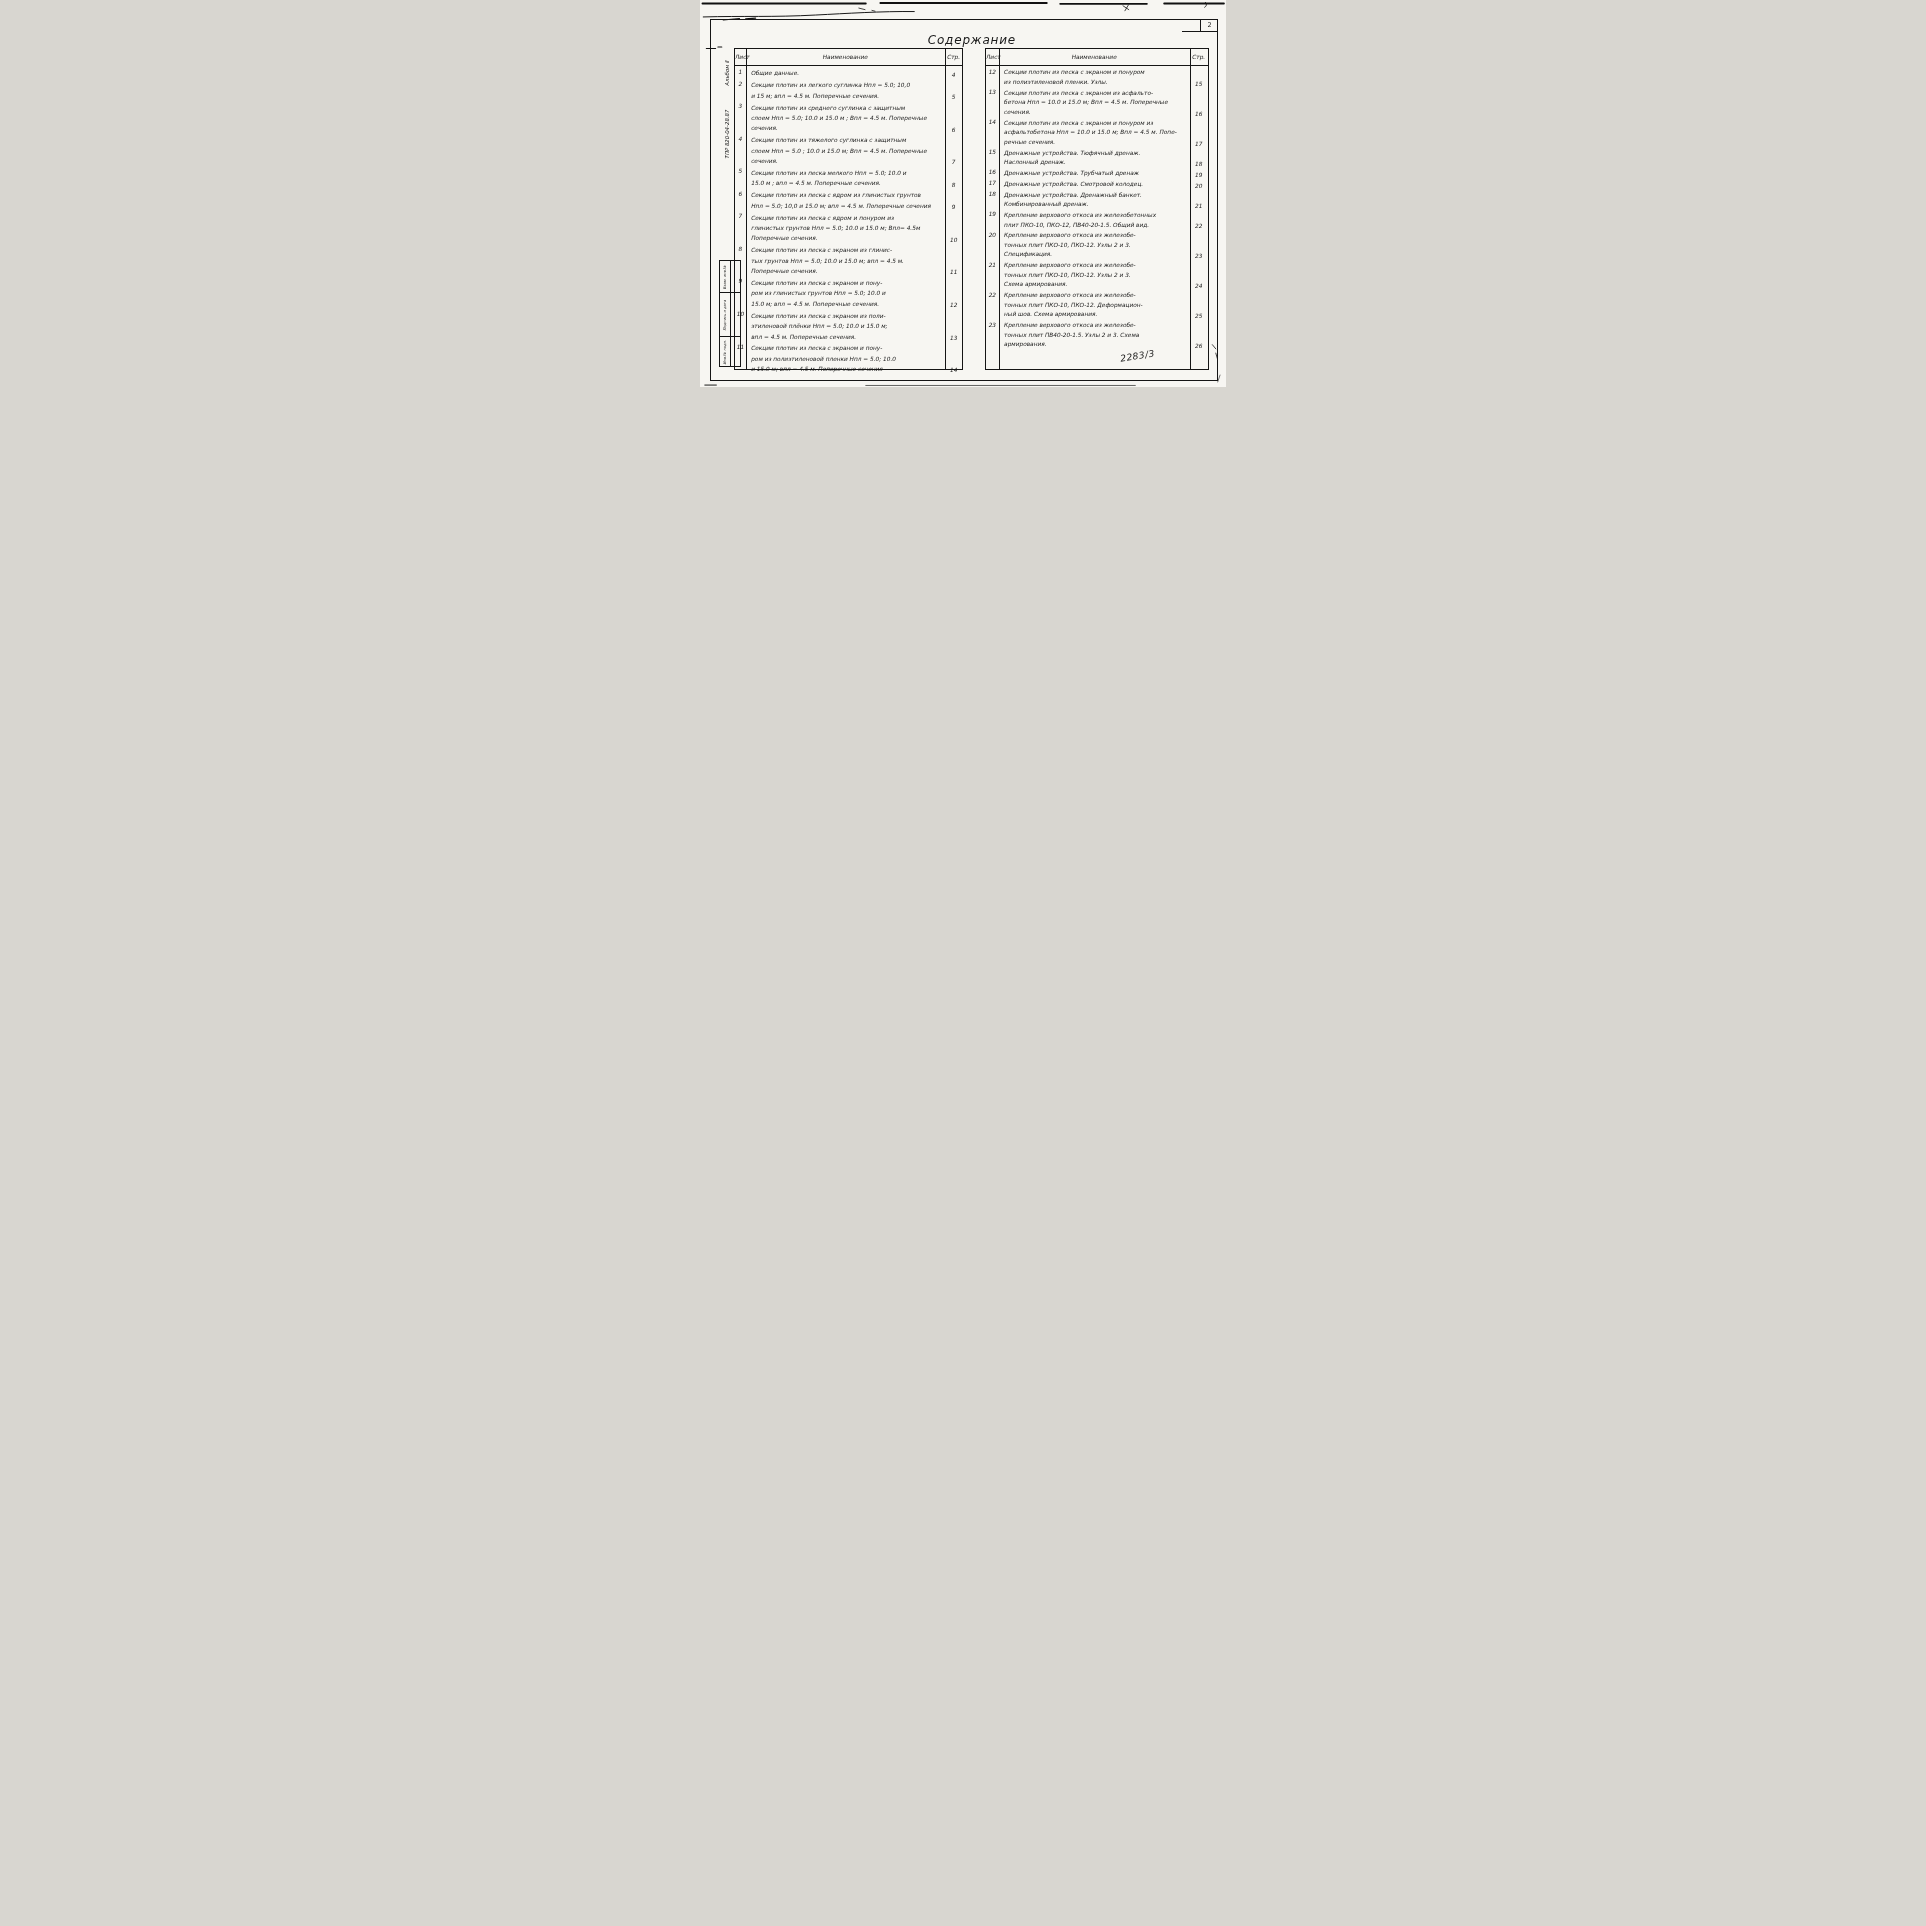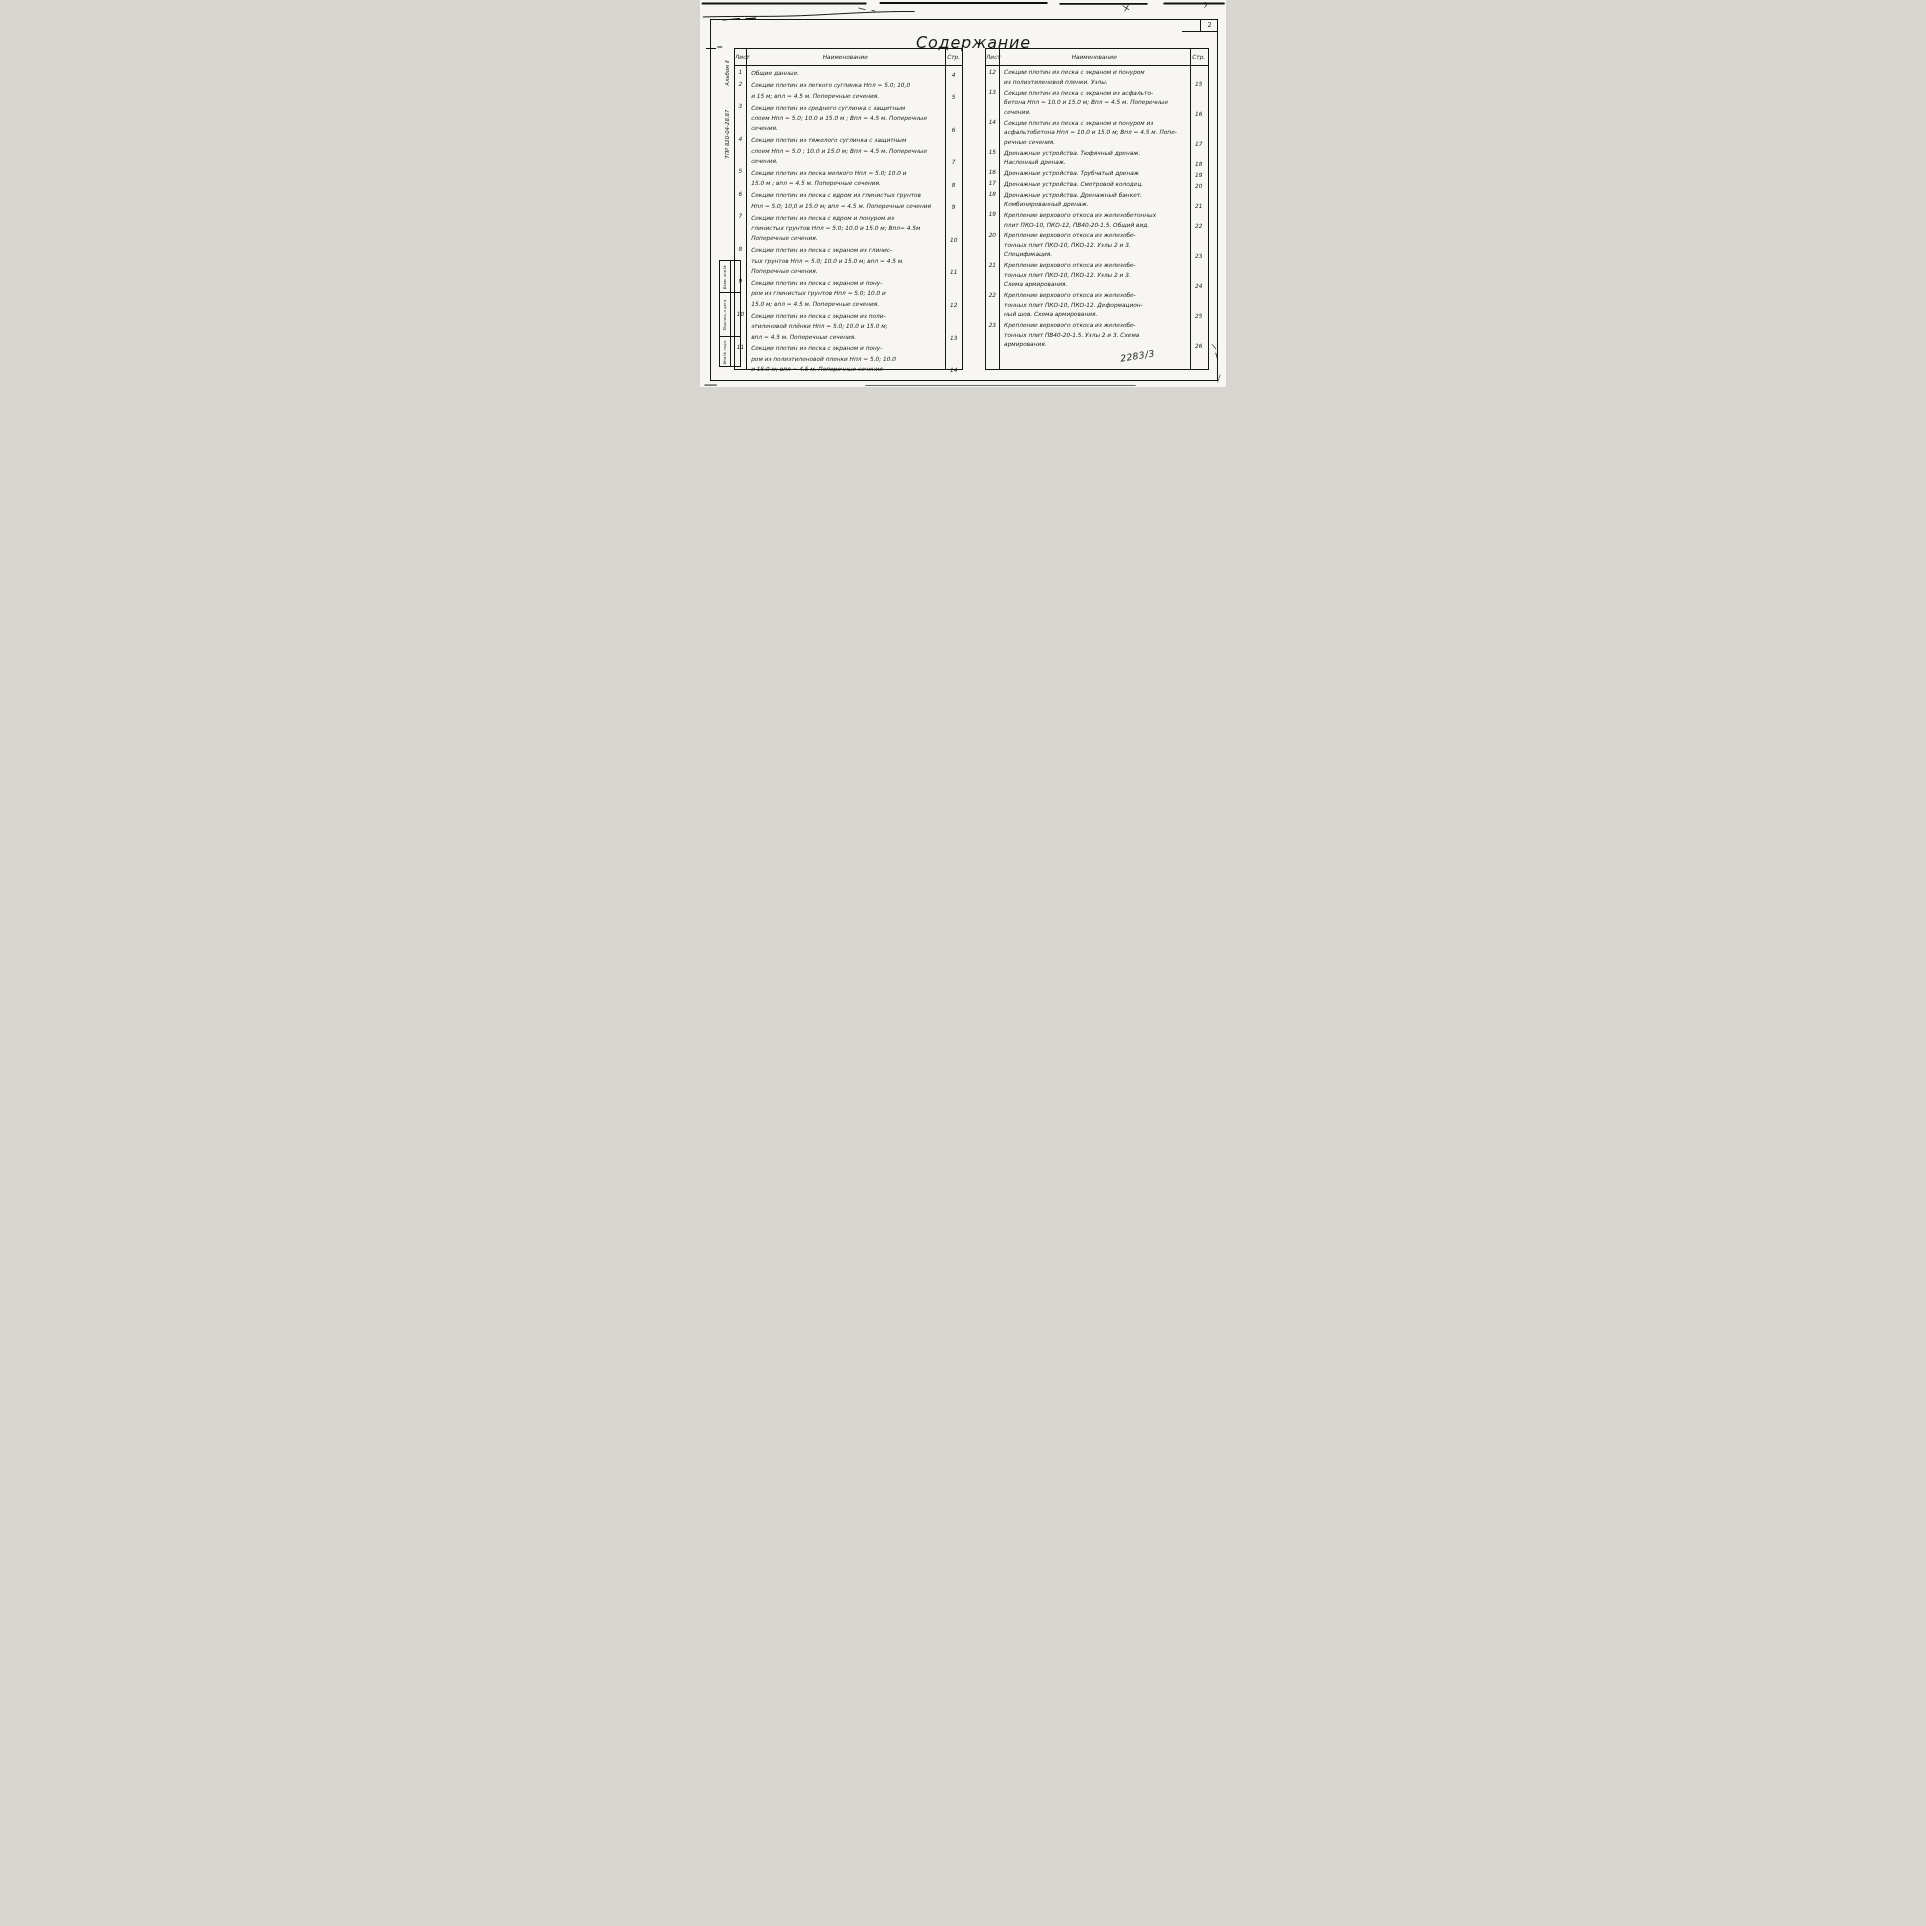--- a/index.html
+++ b/index.html
@@ -21,21 +21,21 @@
   .pagebox-line{position:absolute;left:482px;top:31px;width:36px;height:1.2px;background:#151515;}
   .pagebox-v{position:absolute;left:500px;top:19px;width:1.2px;height:12.7px;background:#151515;}
   .pagenum{
     position:absolute;left:501px;top:20px;width:17px;height:10.8px;
     display:flex;align-items:center;justify-content:center;
     font-size:6.5px;
   }
   
   .title{
     position:absolute;left:216px;top:33px;width:100px;
-    text-align:center;font-size:16px;letter-spacing:0.8px;font-style:italic;
+    text-align:right;font-size:12px;letter-spacing:0.8px;font-style:italic;
   }
   
   .sidelabel{
     position:absolute;white-space:nowrap;font-size:5.4px;font-style:italic;
     transform:translate(-50%,-50%) rotate(-90deg);
   }
   
   .stamp{
     position:absolute;left:19px;top:260px;width:22px;height:107px;
     border:1px solid #151515;box-sizing:border-box;

